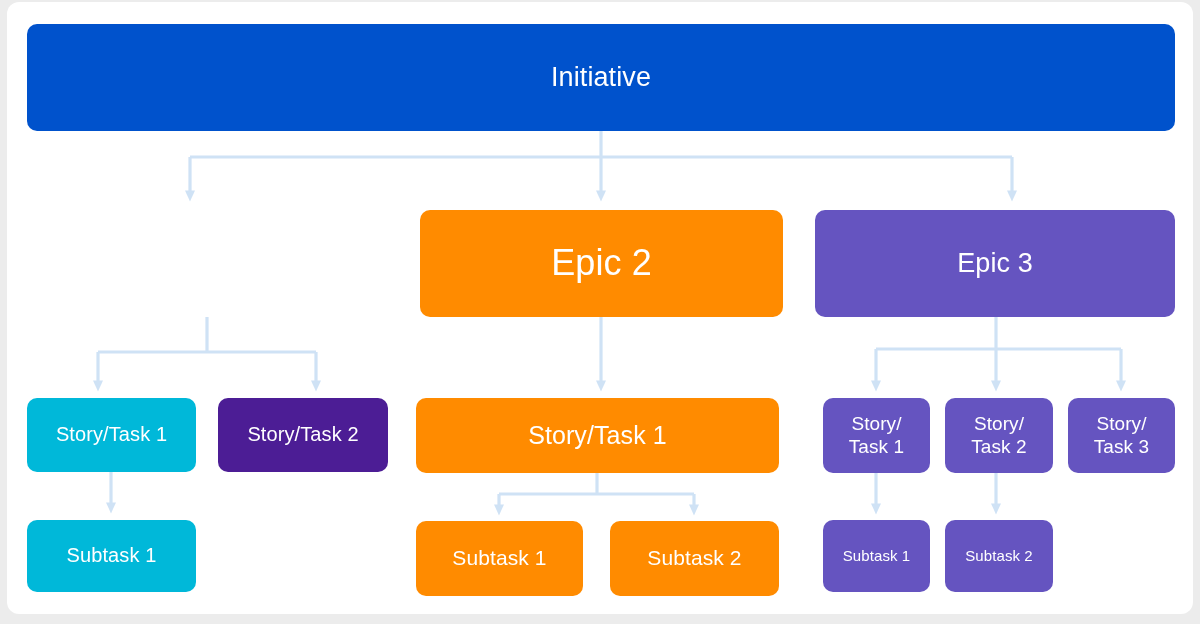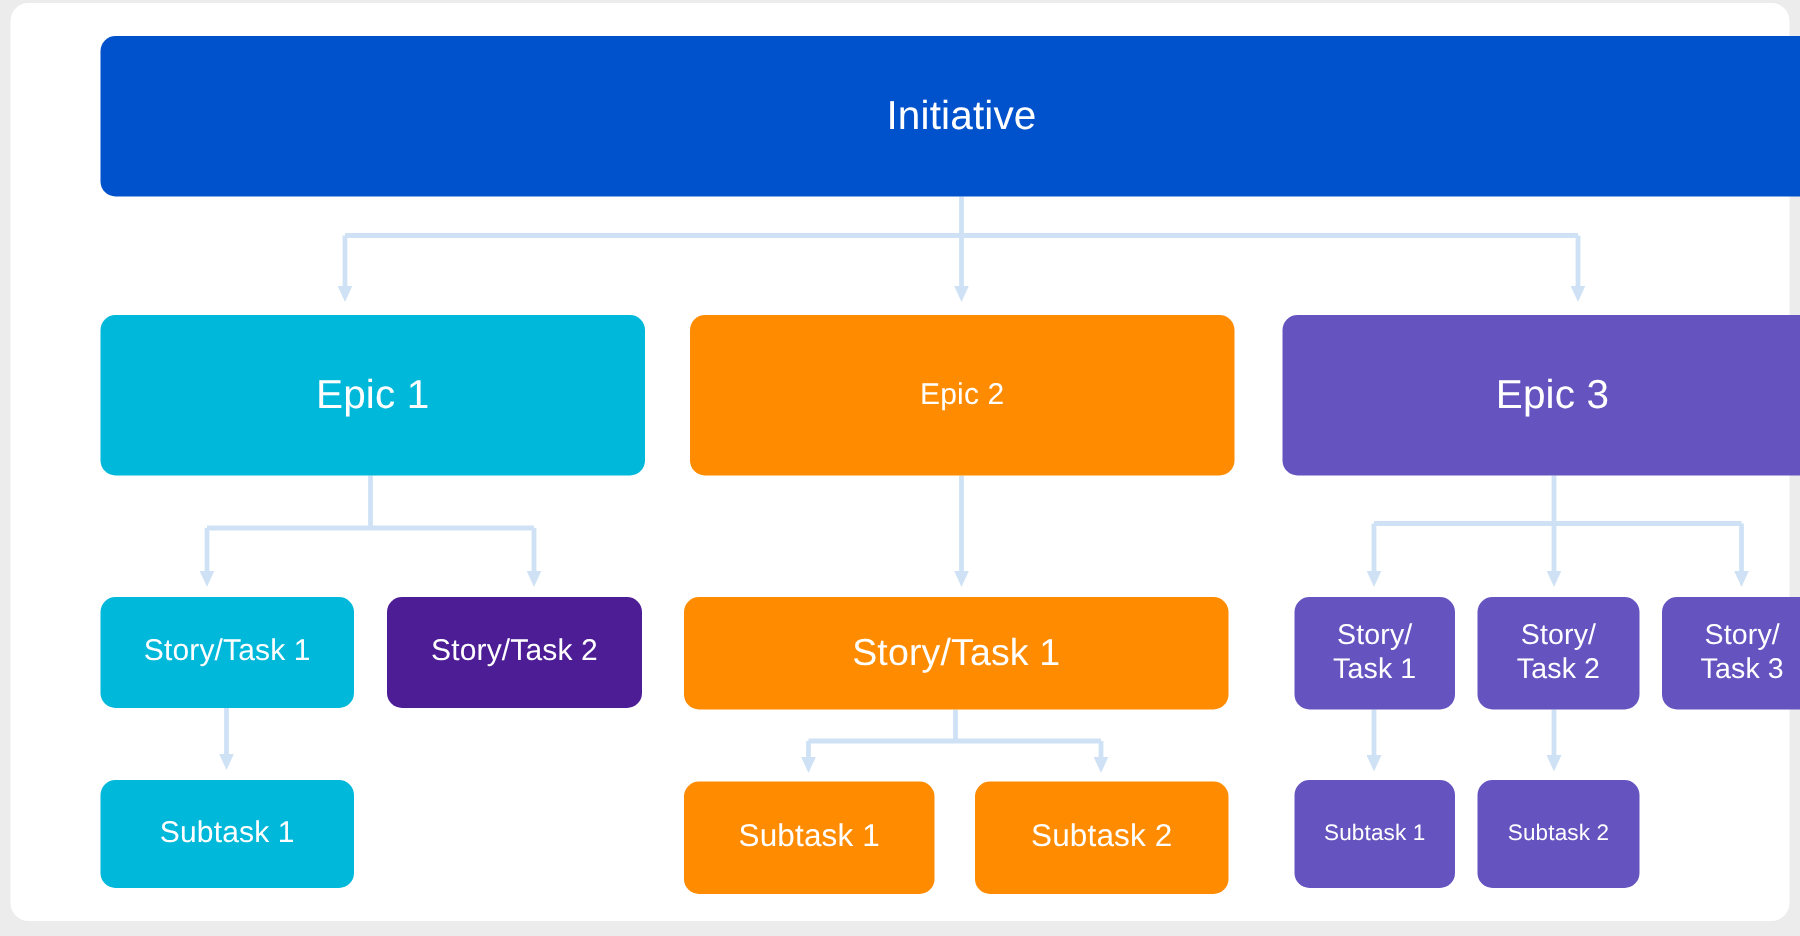--- a/index.html
+++ b/index.html
@@ -21,21 +21,20 @@
     height: 612px;
     background: #ffffff;
     border-radius: 12px;
   }
   #diagram {
     position: absolute;
     left: 0;
     top: 0;
     width: 1016px;
     height: 624px;
-    margin-left: 40px;
   }
   #connectors {
     position: absolute;
     left: 0;
     top: 0;
     width: 1200px;
     height: 624px;
     pointer-events: none;
   }
   .node {
@@ -93,22 +92,21 @@
       <path d="M 996 349 L 996 386" marker-end="url(#arrow)"></path>
       <path d="M 1121 349 L 1121 386" marker-end="url(#arrow)"></path>
 
       <path d="M 876 473 L 876 509" marker-end="url(#arrow)"></path>
       <path d="M 996 473 L 996 509" marker-end="url(#arrow)"></path>
     </g>
   </svg>
 
   <div class="node" style="left:27px; top:24px; width:1148px; height:107px; background:#0052cc; font-size:27px;">Initiative</div>
 
-  <div class="node" style="left:27px; top:210px; width:363px; height:107px; background:#00b8d9; font-size:27px;">Epic 1</div>
-  <div class="node" style="left:420px; top:210px; width:363px; height:107px; background:#ff8b00; font-size:20px;">Epic 2</div>
+  <div class="node" style="left:420px; top:210px; width:363px; height:107px; background:#ff8b00; font-size:36px;">Epic 2</div>
   <div class="node" style="left:815px; top:210px; width:360px; height:107px; background:#6554c0; font-size:27px;">Epic 3</div>
 
   <div class="node" style="left:27px; top:398px; width:169px; height:74px; background:#00b8d9; font-size:20px;">Story/Task 1</div>
   <div class="node" style="left:218px; top:398px; width:170px; height:74px; background:#4c1d95; font-size:20px;">Story/Task 2</div>
 
   <div class="node" style="left:416px; top:398px; width:363px; height:75px; background:#ff8b00; font-size:25px;">Story/Task 1</div>
 
   <div class="node" style="left:823px; top:398px; width:107px; height:75px; background:#6554c0; font-size:19px;">Story/
 Task 1</div>
   <div class="node" style="left:945px; top:398px; width:108px; height:75px; background:#6554c0; font-size:19px;">Story/

